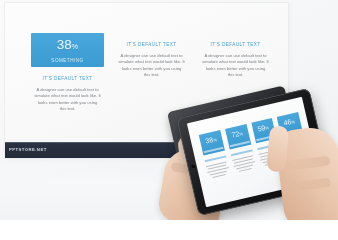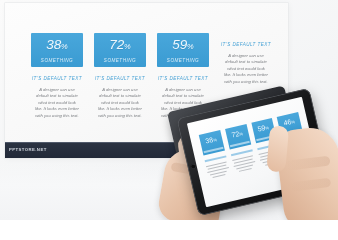--- a/index.html
+++ b/index.html
@@ -31,21 +31,20 @@
     width: 283px;
     height: 155px;
     background: linear-gradient(160deg, #fdfdfd 0%, #f8f8f8 60%, #f2f3f4 100%);
     box-shadow: 0 0 0 0.6px #e7e8ea, 1px 1px 6px rgba(0,0,0,0.045);
     overflow: hidden;
   }
   #slide-body {
     position: absolute;
     left: 0; top: 0; right: 0;
     bottom: 23px;
-    font-style: italic;
   }
 
   
   .cards {
     position: absolute;
     left: 26px;
     top: 30px;
     right: 16px;
     display: flex;
     gap: 11px;
@@ -316,36 +315,24 @@
         <div class="card">
           <div class="tile">
             <div class="pct"><span>38</span><span class="sym">%</span></div>
             <div class="tile-label">SOMETHING</div>
           </div>
           <div class="card-head">IT'S DEFAULT TEXT</div>
           <div class="card-body">A designer can use default text to simulate what text would look like. It looks even better with you using this text.</div>
         </div>
 
         <div class="card">
-          <div class="tile">
-            <div class="pct"><span>72</span><span class="sym">%</span></div>
-            <div class="tile-label">SOMETHING</div>
-          </div>
           <div class="card-head">IT'S DEFAULT TEXT</div>
           <div class="card-body">A designer can use default text to simulate what text would look like. It looks even better with you using this text.</div>
         </div>
 
-        <div class="card">
-          <div class="tile">
-            <div class="pct"><span>59</span><span class="sym">%</span></div>
-            <div class="tile-label">SOMETHING</div>
-          </div>
-          <div class="card-head">IT'S DEFAULT TEXT</div>
-          <div class="card-body">A designer can use default text to simulate what text would look like. It looks even better with you using this text.</div>
-        </div>
 
         <div class="card">
           <div class="card-head">IT'S DEFAULT TEXT</div>
           <div class="card-body">A designer can use default text to simulate what text would look like. It looks even better with you using this text.</div>
         </div>
 
       </div>
     </div>
 
     <div id="slide-footer">

